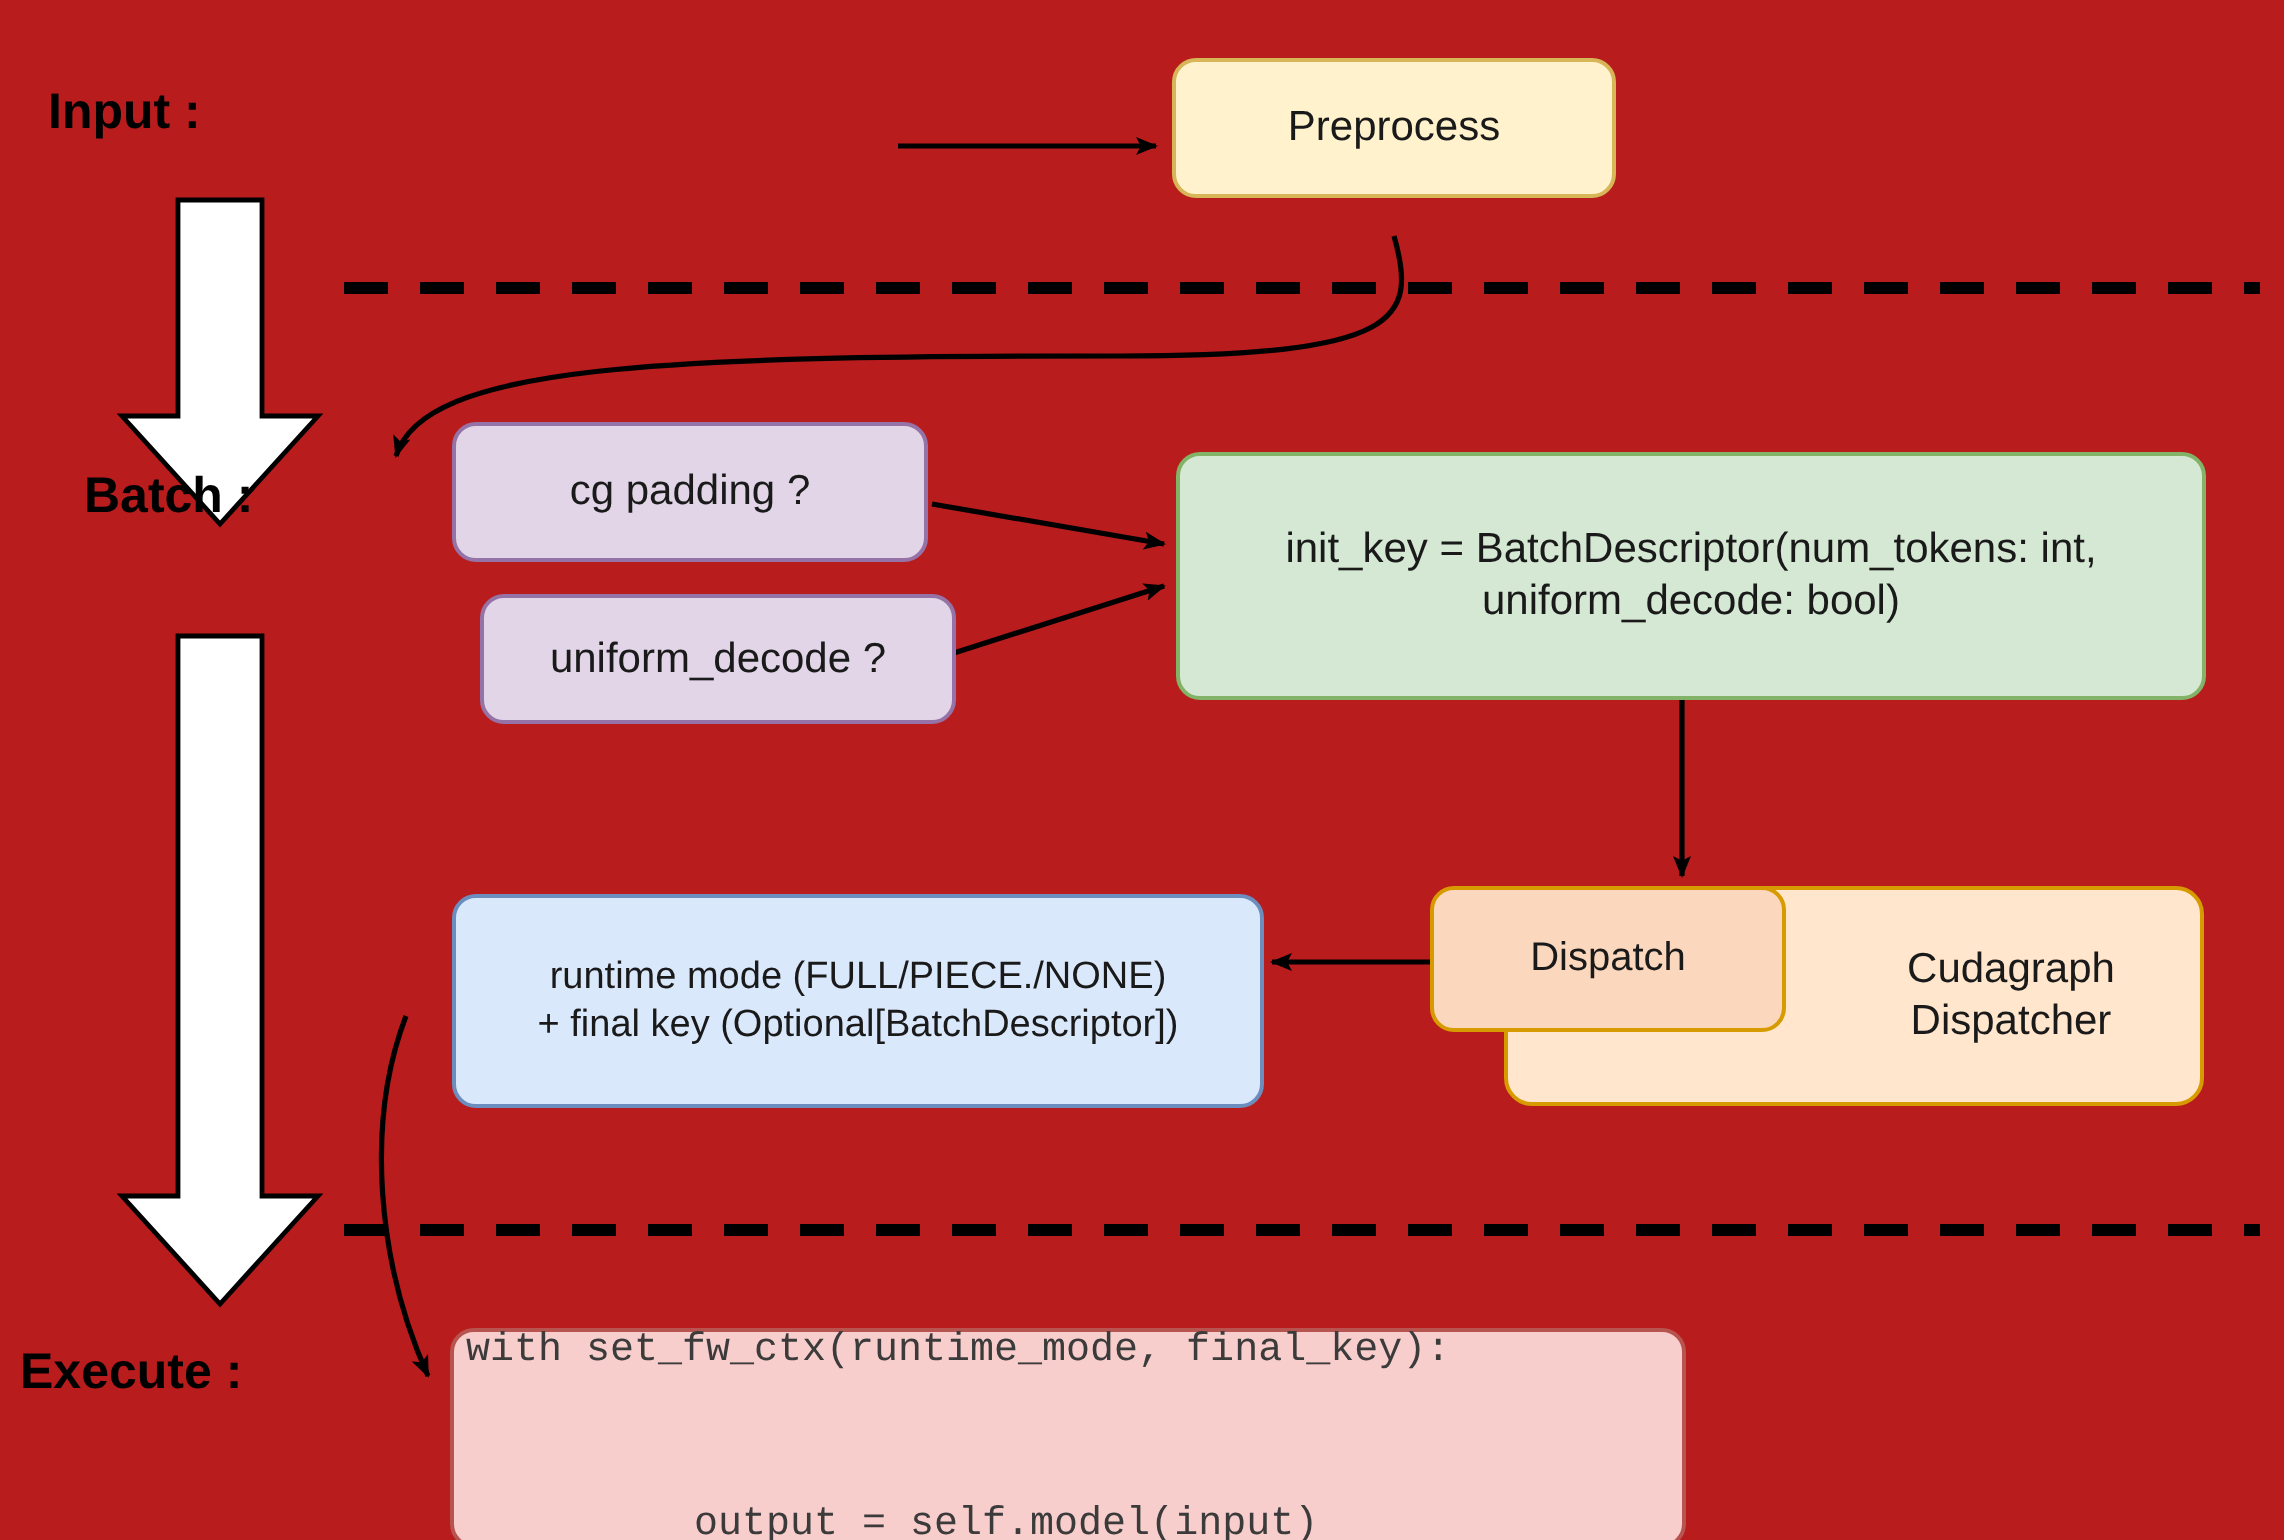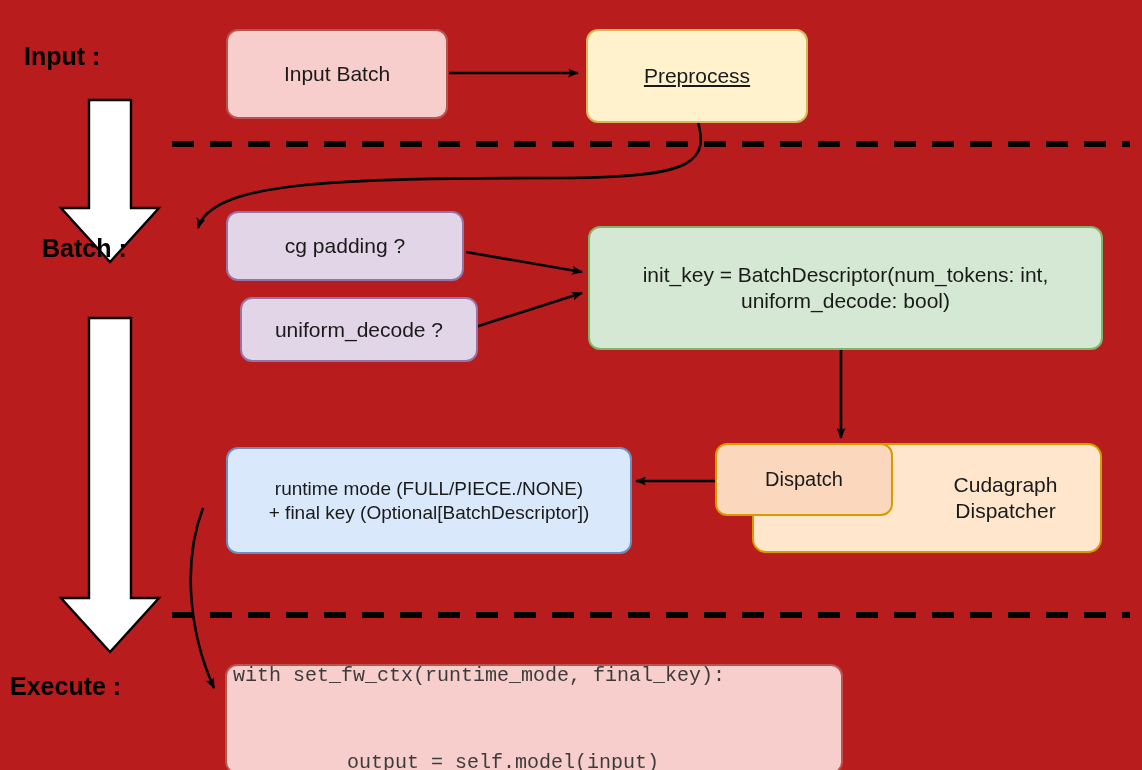--- a/index.html
+++ b/index.html
@@ -134,25 +134,22 @@
 
     <line x1="752" y1="481" x2="636" y2="481" stroke="#000000" stroke-width="2.6" marker-end="url(#arrowhead)"></line>
 
     <path d="M203,508 C183,560 188,630 214,688" fill="none" stroke="#000000" stroke-width="2.6" marker-end="url(#arrowhead)"></path>
   </svg>
 
   <div class="stage-label" style="left:24px; top:42px;">Input :</div>
   <div class="stage-label" style="left:42px; top:234px;">Batch :</div>
   <div class="stage-label" style="left:10px; top:672px;">Execute :</div>
 
-  <div class="node node-input-batch" style="left:226px; top:29px; width:222px; height:90px;">
-    <span class="node-label">Input Batch</span>
-  </div>
 
-  <div class="node node-preprocess" style="left:586px; top:29px; width:222px; height:94px;text-decoration:underline;">
+  <div class="node node-preprocess" style="left:586px; top:29px; width:222px; height:70px;">
     <span class="node-label">Preprocess</span>
   </div>
 
   <div class="node node-purple" style="left:226px; top:211px; width:238px; height:70px;">
     <span class="node-label">cg padding ?</span>
   </div>
 
   <div class="node node-purple" style="left:226px; top:297px; width:238px; height:65px;margin-left:14px;">
     <span class="node-label">uniform_decode ?</span>
   </div>

